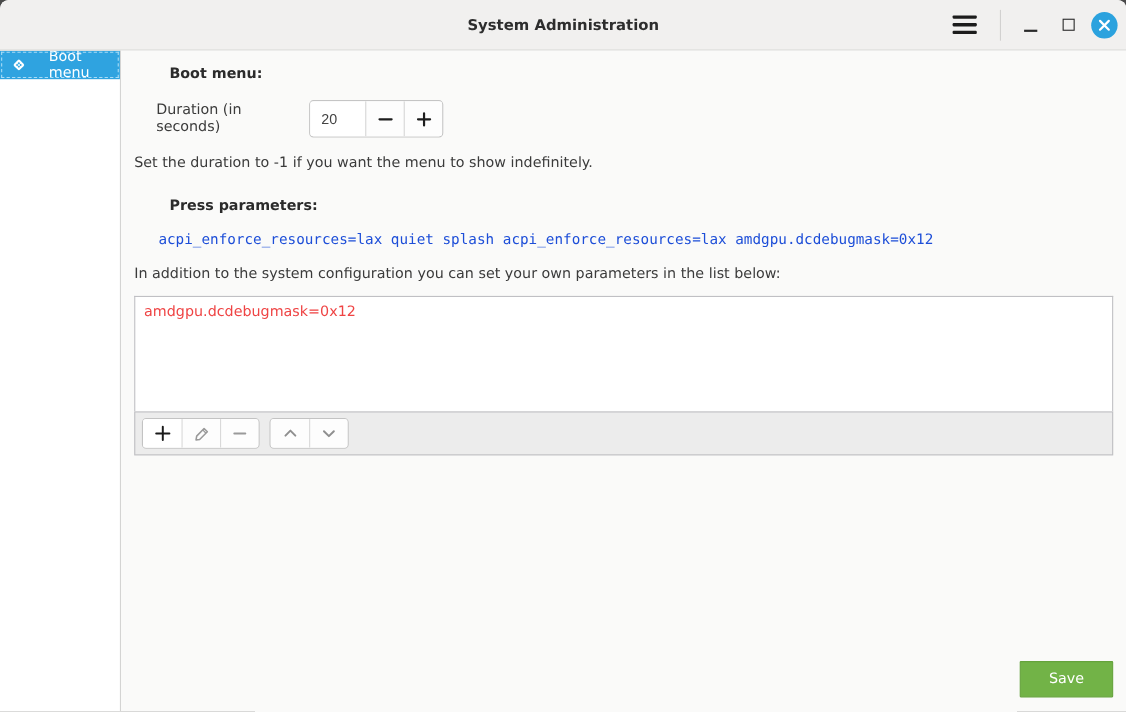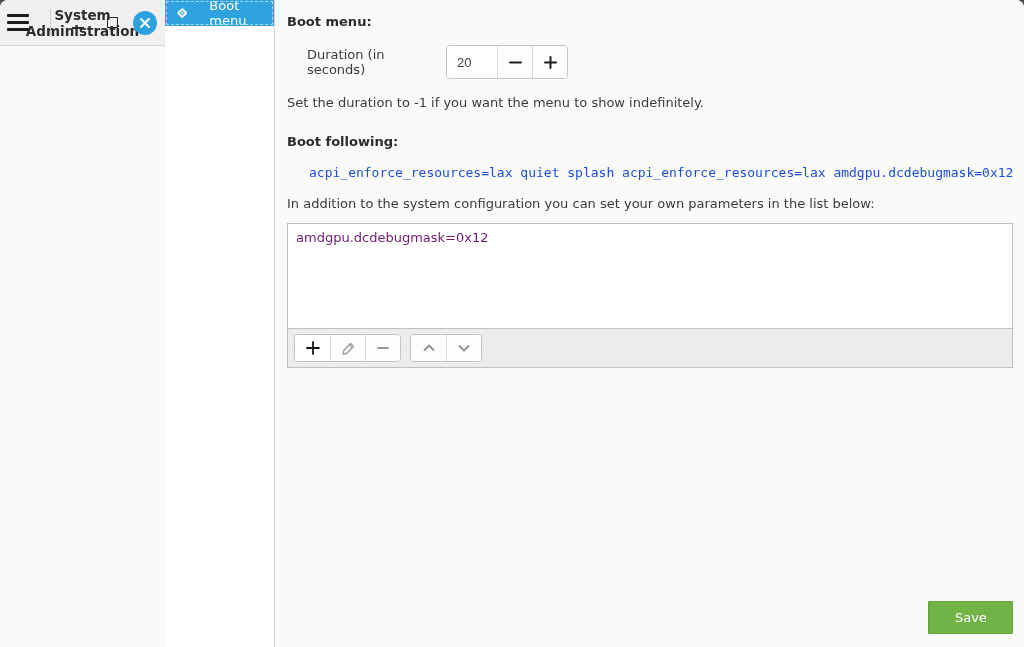--- a/index.html
+++ b/index.html
@@ -10,21 +10,21 @@
     color: #3b3b3b;
     background: #4a4a4a;
     overflow: hidden;
   }
   .window {
     width: 1024px; height: 647px;
     background: #fafaf9;
     border-radius: 8px 8px 0 0;
     overflow: hidden;
     display: flex;
-    flex-direction: row;
+    flex-direction: column;
     position: relative;
   }
   
   .titlebar {
     height: 46px;
     flex: 0 0 46px;
     background: #f1f0ef;
     border-bottom: 1px solid #d8d7d6;
     display: flex;
     align-items: center;
@@ -92,20 +92,21 @@
   .content {
     flex: 1;
     padding: 14px 12px 0 12px;
     position: relative;
     background: #fafaf9;
   }
   .section-heading {
     font-weight: bold;
     color: #2b2b2b;
     margin-bottom: 16px;
+    margin-left: 32px;
   }
   .form-row {
     display: flex;
     align-items: center;
     padding-left: 20px;
     margin-bottom: 16px;
   }
   .form-label { width: 139px; flex: 0 0 139px; color: #3b3b3b; }
   
   .toggle {
@@ -170,21 +171,21 @@
   
   .param-list {
     border: 1px solid #c0c0c4;
     border-bottom: none;
     background: #ffffff;
     height: 105px;
     overflow: auto;
   }
   .param-list .list-item {
     padding: 6px 8px 5px 8px;
-    color: #701a75;
+    color: #ef4444;
     cursor: default;
   }
   .list-toolbar {
     border: 1px solid #c0c0c4;
     background: #ececec;
     height: 40px;
     display: flex;
     align-items: center;
     gap: 9px;
     padding: 0 6px;
@@ -282,21 +283,21 @@
           <button class="spin-btn">
             <svg width="15" height="15" viewBox="0 0 15 15">
               <path d="M2 7.5 H13 M7.5 2 V13" stroke="#1d1d1d" stroke-width="2" stroke-linecap="round"></path>
             </svg>
           </button>
         </span>
       </div>
 
       <div class="hint-text">Set the duration to -1 if you want the menu to show indefinitely.</div>
 
-      <div class="section-heading">Boot following:</div>
+      <div class="section-heading">Press parameters:</div>
 
 
       <div class="mono-line">acpi_enforce_resources=lax quiet splash acpi_enforce_resources=lax amdgpu.dcdebugmask=0x12</div>
 
       <div class="plain-text">In addition to the system configuration you can set your own parameters in the list below:</div>
 
       <div class="param-list">
         <div class="list-item">amdgpu.dcdebugmask=0x12</div>
       </div>
 

